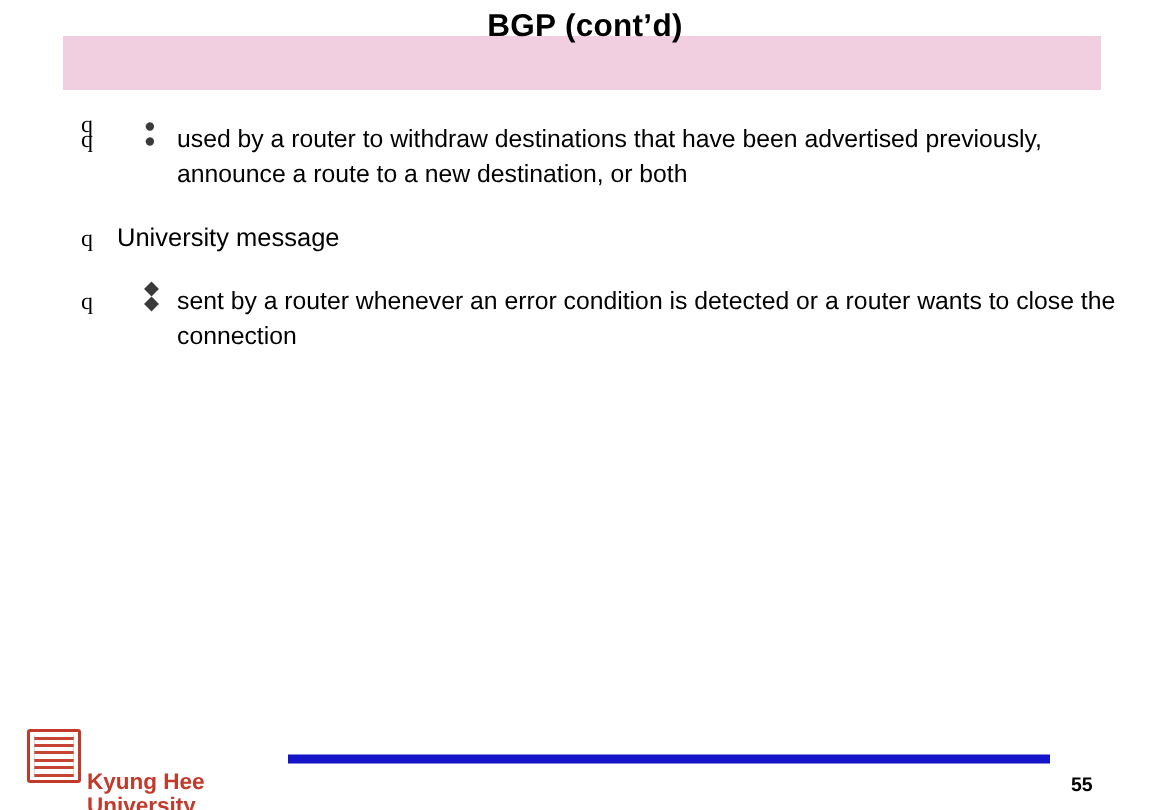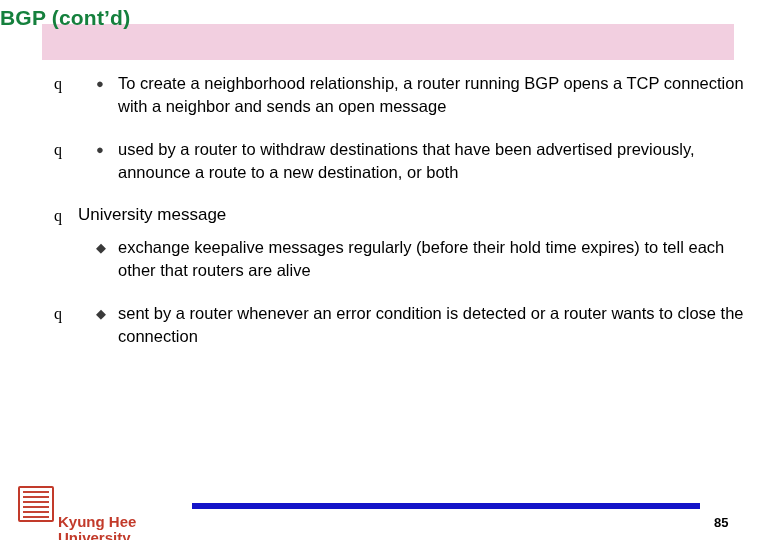--- a/index.html
+++ b/index.html
@@ -25,22 +25,22 @@
     top: 24px;
     width: 692px;
     height: 36px;
     background: #f2cfe0;
   }
   .title-text {
     position: absolute;
     left: 0;
     right: 0;
     top: 6px;
-    text-align: left;
-    color: #15803d;
+    text-align: center;
+    color: #000000;
     font-size: 21px;
     font-weight: bold;
     letter-spacing: 0.2px;
   }
   .content {
     position: absolute;
     left: 0;
     top: 62px;
     width: 780px;
   }
@@ -145,42 +145,40 @@
   <div class="title-text">BGP (cont’d)</div>
 
   <div class="content">
 
     <div class="block">
       <div class="lvl1">
         <span class="bullet-q">q</span>
       </div>
       <div class="lvl2">
         <span class="bullet-dot">●</span>
-        <span>To create a neighborhood relationship, a router running BGP opens a TCP connection with a neighbor and sends an open message</span>
       </div>
     </div>
 
     <div class="block gap-b">
       <div class="lvl1">
         <span class="bullet-q">q</span>
       </div>
       <div class="lvl2">
         <span class="bullet-dot">●</span>
         <span>used by a router to withdraw destinations that have been advertised previously, announce a route to a new destination, or both</span>
       </div>
     </div>
 
     <div class="block gap-b">
       <div class="lvl1">
         <span class="bullet-q">q</span>
         <span>University message</span>
       </div>
       <div class="lvl2">
         <span class="bullet-dot">◆</span>
-        <span>exchange keepalive messages regularly (before their hold time expires) to tell each other that routers are alive</span>
       </div>
     </div>
 
     <div class="block gap-b">
       <div class="lvl1">
         <span class="bullet-q">q</span>
       </div>
       <div class="lvl2">
         <span class="bullet-dot">◆</span>
         <span>sent by a router whenever an error condition is detected or a router wants to close the connection</span>
@@ -193,15 +191,15 @@
     <div class="logo-box"></div>
     <div class="logo-inner"></div>
   </div>
 
   <div class="footer-name">
     <div>Kyung Hee</div>
     <div>University</div>
   </div>
 
   <div class="footer-rule"></div>
-  <div class="page-number">85</div>
+  <div class="page-number">55</div>
 
 </div>
 
 </body></html>

